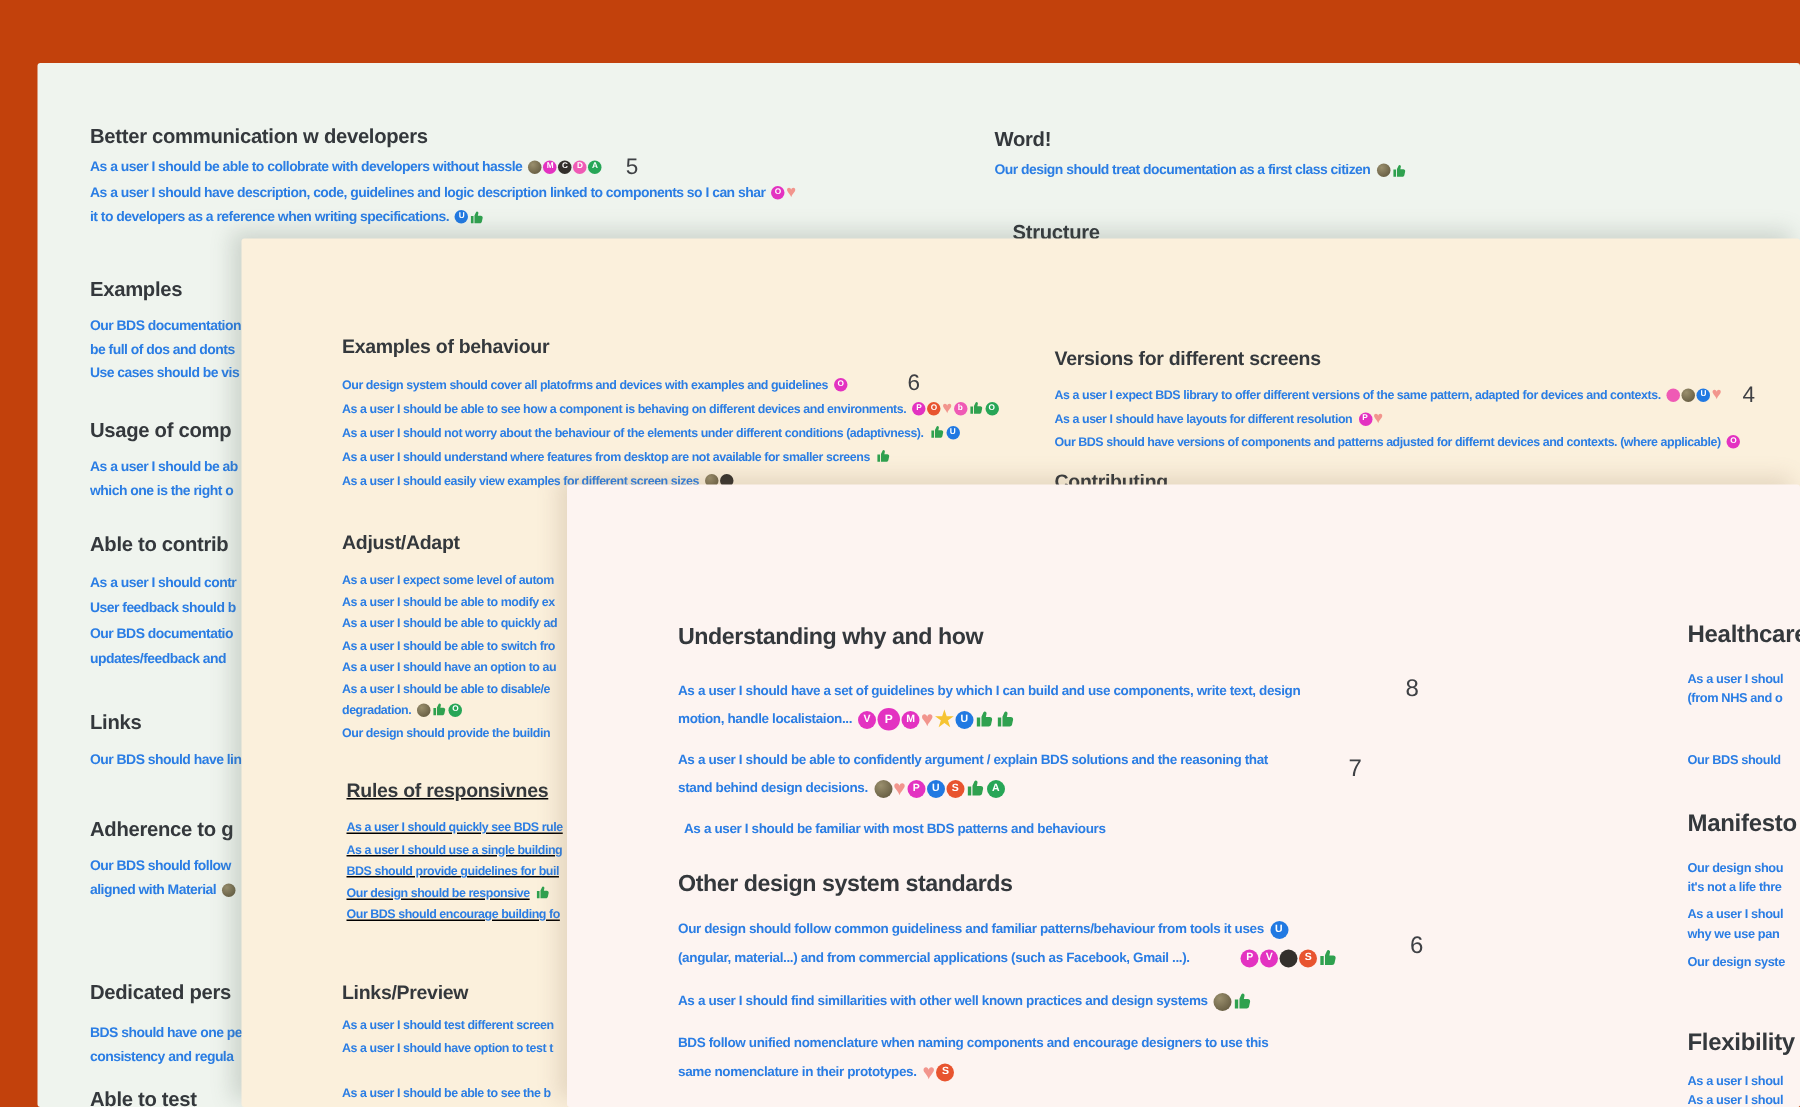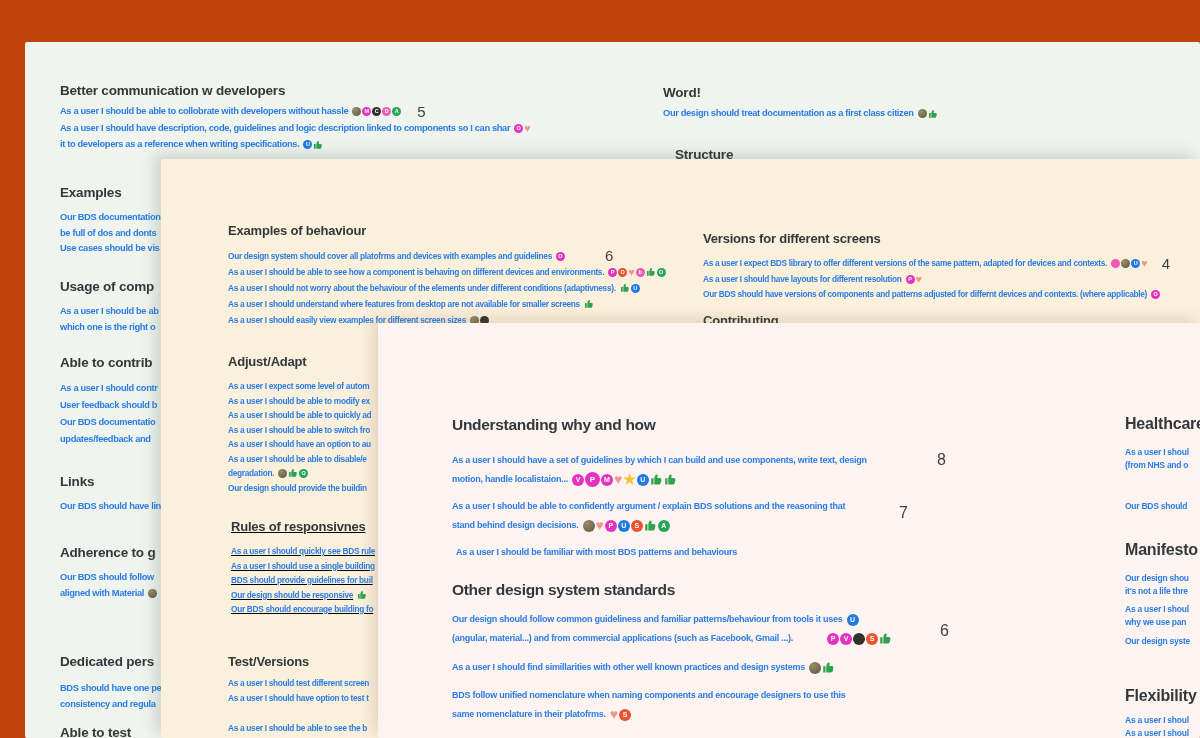--- a/index.html
+++ b/index.html
@@ -272,21 +272,21 @@
               <svg viewBox="0 0 16 16">
                 <path d="M1.5 6.5h2.8V14H1.5zM5.3 14h5.9c.95 0 1.77-.66 1.97-1.59l.86-3.9c.27-1.21-.66-2.31-1.93-2.31H8.9l.55-2.73C9.63 2.55 8.93 1.7 8 1.7c-.42 0-.81.22-1.03.58L5.3 5.9z"></path>
               </svg>
             </span>
           </span>
       </div>
       <div class="itm">Our BDS should encourage building fo</div>
     </div>
 
     <div class="sec" id="sec-test">
-      <div class="t t-cream">Test/Versions</div>
+      <div class="t t-cream">Links/Preview</div>
       <div class="itm">As a user I should test different screen</div>
       <div class="itm">As a user I should have option to test t</div>
       <div class="itm mt12">As a user I should be able to see the b</div>
       <div class="itm">Our design should be tested in differe</div>
     </div>
 
     <div class="sec" id="sec-versions">
       <div class="t t-cream">Versions for different screens</div>
       <div class="itm">
         <span class="txt">As a user I expect BDS library to offer different versions of the same pattern, adapted for devices and contexts.</span>
@@ -394,21 +394,21 @@
             <span class="chip moon"></span>
             <span class="chip thumb">
               <svg viewBox="0 0 16 16">
                 <path d="M1.5 6.5h2.8V14H1.5zM5.3 14h5.9c.95 0 1.77-.66 1.97-1.59l.86-3.9c.27-1.21-.66-2.31-1.93-2.31H8.9l.55-2.73C9.63 2.55 8.93 1.7 8 1.7c-.42 0-.81.22-1.03.58L5.3 5.9z"></path>
               </svg>
             </span>
           </span>
       </div>
       <div class="itm mt9">BDS follow unified nomenclature when naming components and encourage designers to use this</div>
       <div class="itm">
-        <span class="txt">same nomenclature in their platofrms.</span>
+        <span class="txt">same nomenclature in their prototypes.</span>
         <span class="rx lg">
             <span class="chip heart">♥</span>
             <span class="chip dot" style="background: rgb(232, 84, 47);">S</span>
           </span>
       </div>
       <span class="count" style="left:488px;top:42px;">6</span>
     </div>
 
     <div class="sec side" id="sec-healthcare">
       <div class="t t-side">Healthcare</div>

